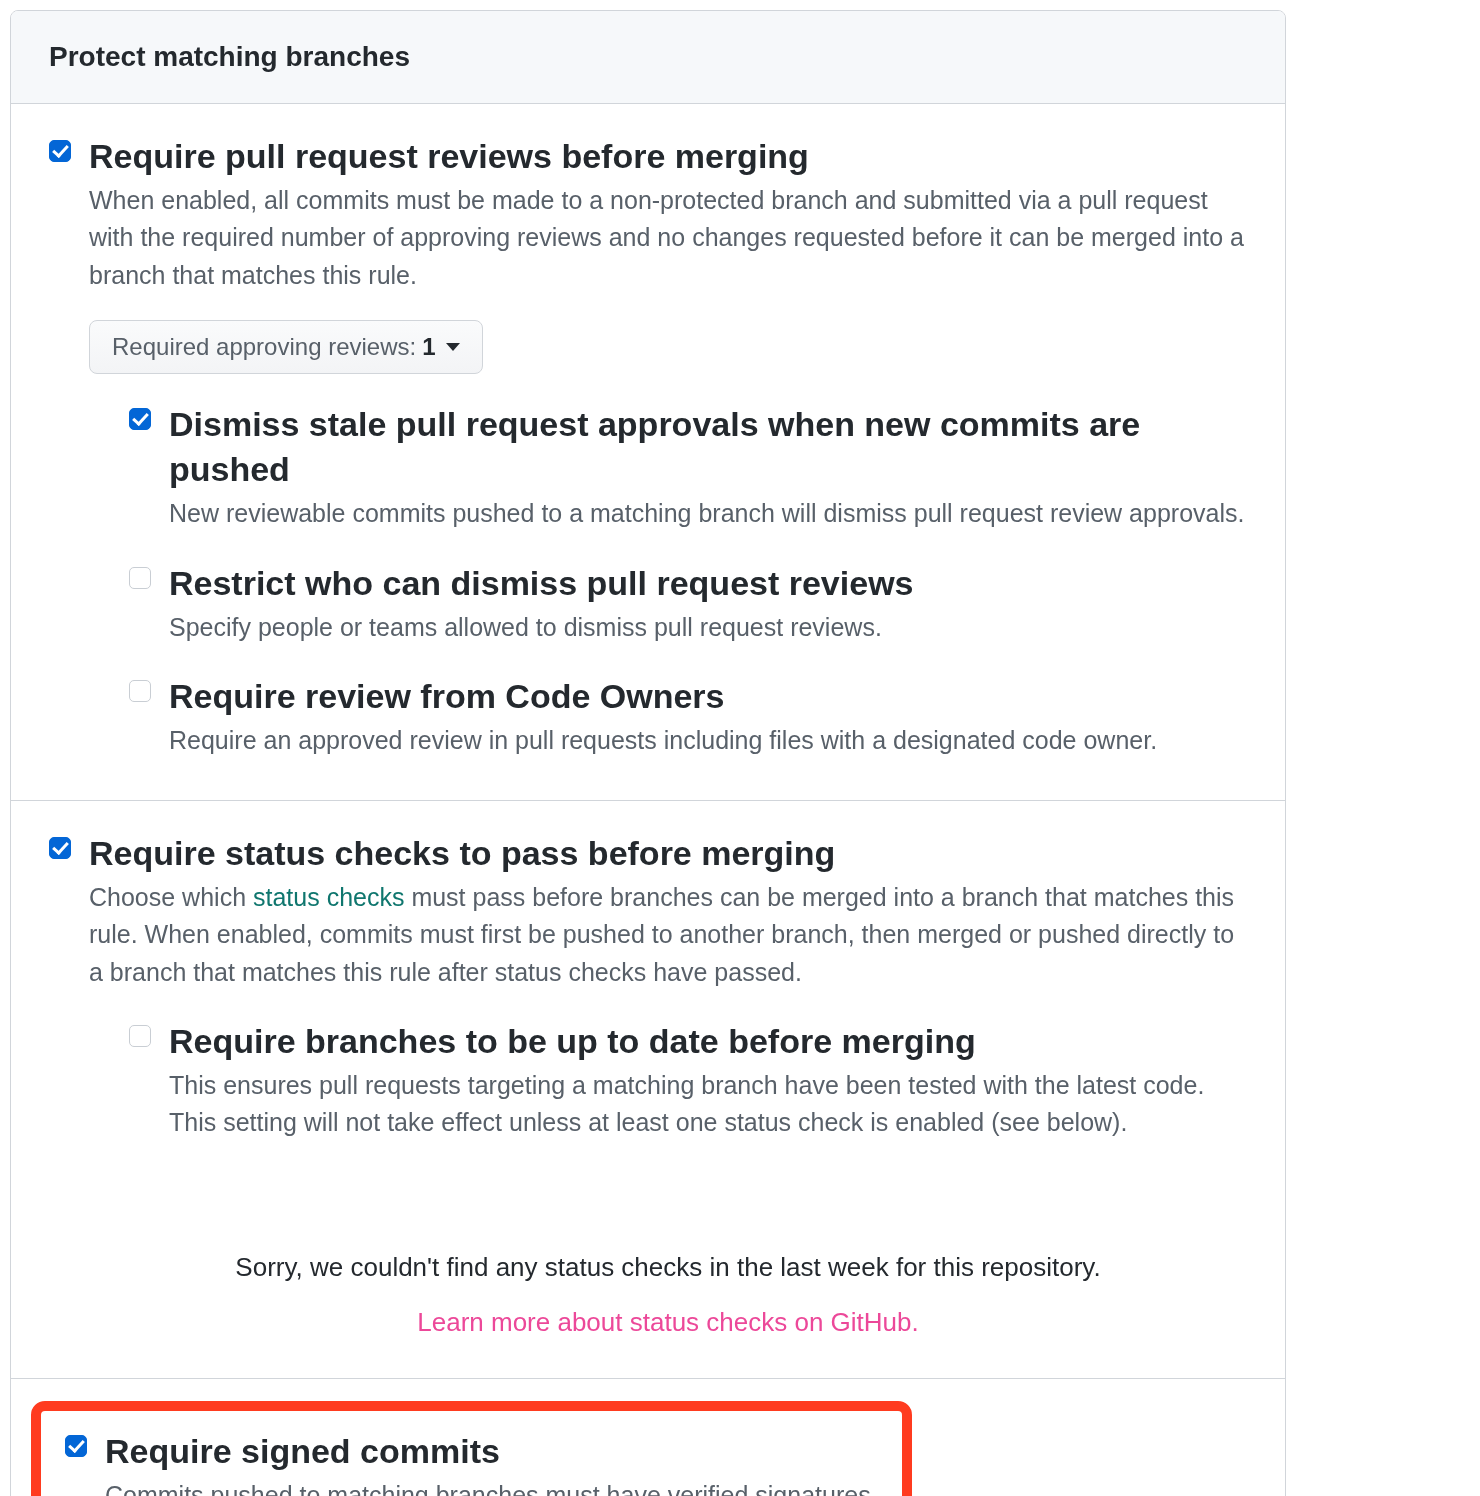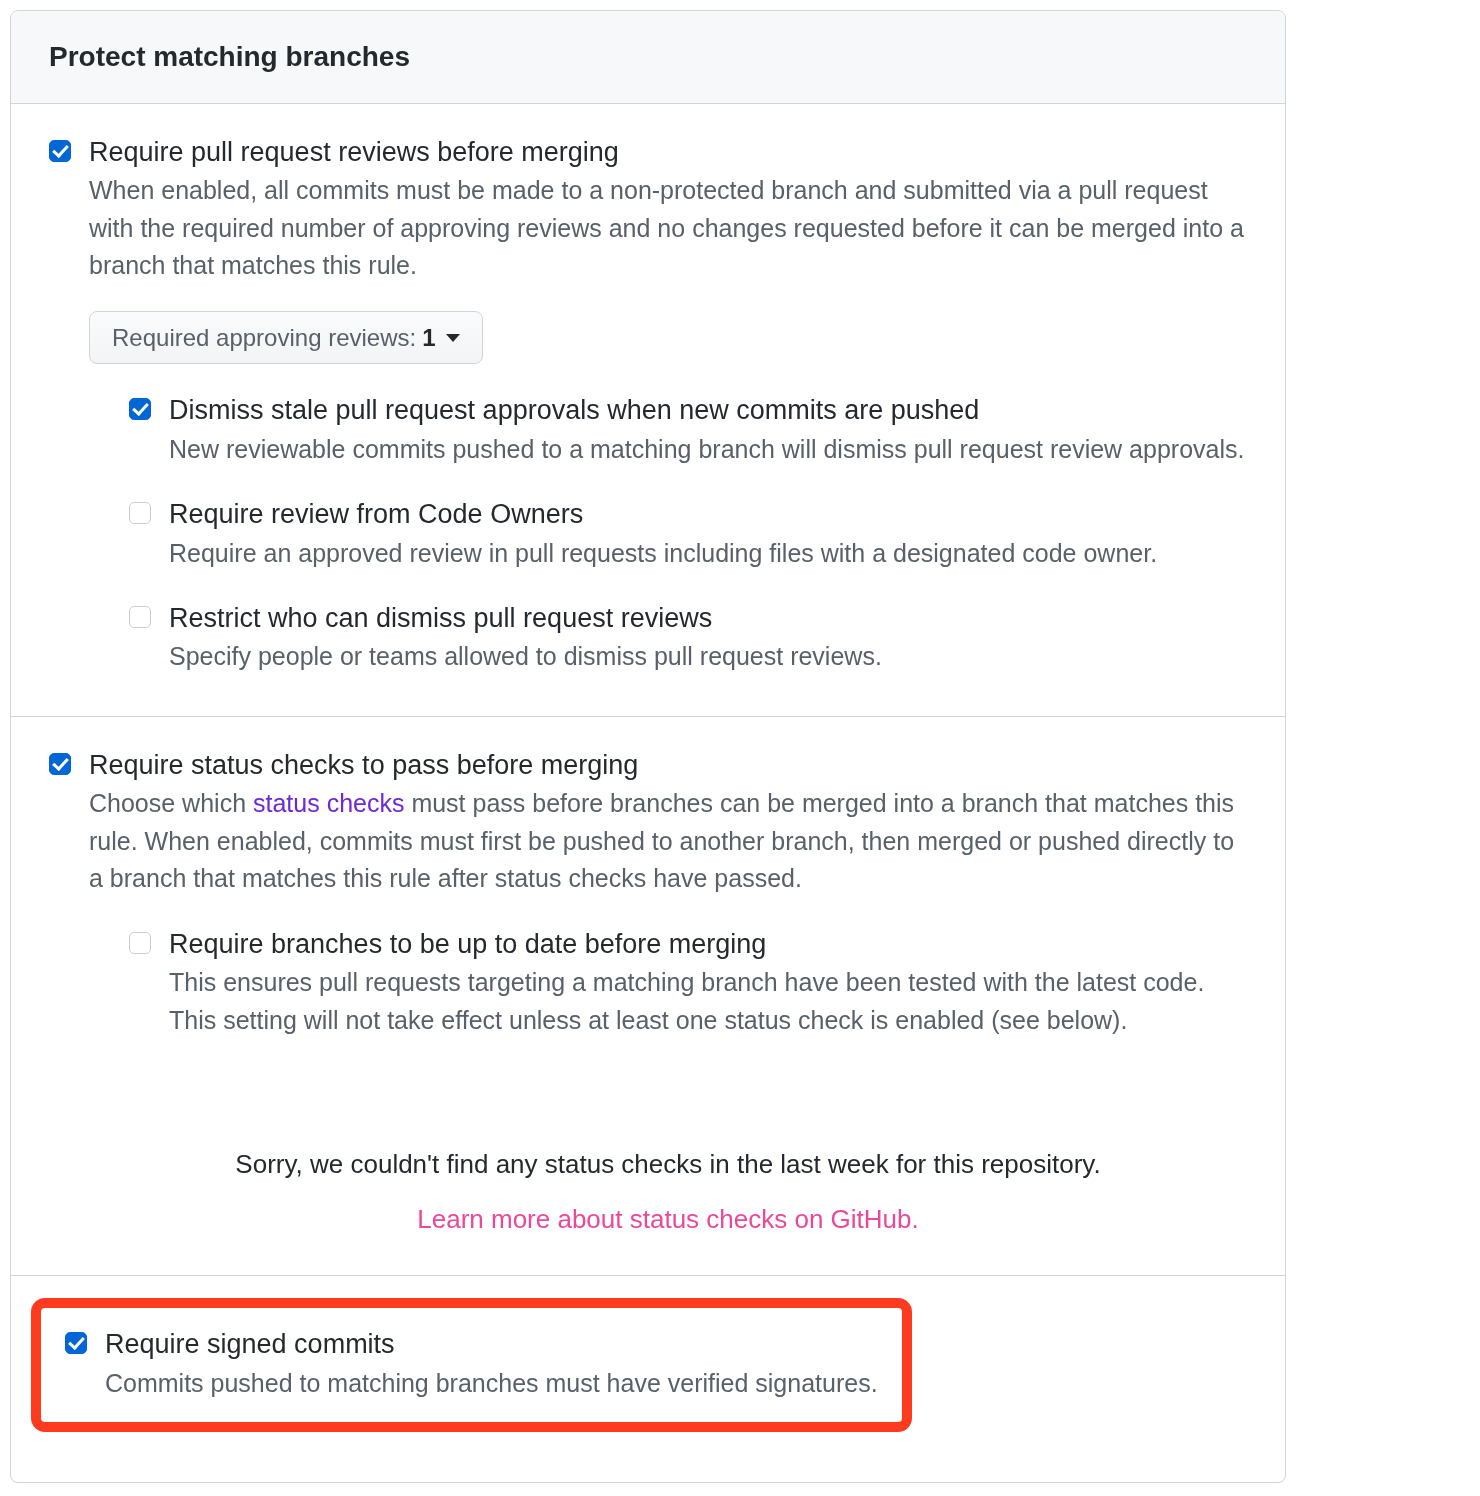--- a/index.html
+++ b/index.html
@@ -36,22 +36,22 @@
   }
   .panel-section:last-child { border-bottom: none; }
 
   .option {
     display: flex;
     align-items: flex-start;
     gap: 18px;
   }
   .option + .option { margin-top: 28px; }
   .opt-title {
-    font-size: 27px;
-    font-weight: 400;
+    font-size: 34px;
+    font-weight: 700;
     line-height: 1.35;
     color: #24292e;
   }
   .opt-desc {
     font-size: 25px;
     line-height: 1.5;
     color: #586069;
     margin-top: 2px;
   }
   .opt-body { flex: 1; }
@@ -118,21 +118,21 @@
     margin-top: 110px;
     font-size: 26px;
     color: #24292e;
   }
   .status-empty a {
     color: #ec4899;
     text-decoration: none;
     display: inline-block;
     margin-top: 24px;
   }
-  .link { color: #6d28d9; text-decoration: none; }
+  .link { color: #0f766e; text-decoration: none; }
 
   .highlight-box {
     border: 10px solid #ff3b1f;
     border-radius: 14px;
     padding: 18px 24px 20px 24px;
     display: inline-block;
     margin: -8px 0 0 -18px;
   }
   .highlight-box .option { margin: 0; }
   .sig-section { padding-top: 30px; padding-bottom: 50px; }
@@ -165,30 +165,30 @@
               <span class="checkbox checked"></span>
               <div class="opt-body">
                 <div class="opt-title">Dismiss stale pull request approvals when new commits are pushed</div>
                 <div class="opt-desc">New reviewable commits pushed to a matching branch will dismiss pull request review approvals.</div>
               </div>
             </div>
 
             <div class="option">
               <span class="checkbox"></span>
               <div class="opt-body">
+                <div class="opt-title">Restrict who can dismiss pull request reviews</div>
+                <div class="opt-desc">Specify people or teams allowed to dismiss pull request reviews.</div>
+              </div>
+            </div>
+
+            <div class="option">
+              <span class="checkbox"></span>
+              <div class="opt-body">
                 <div class="opt-title">Require review from Code Owners</div>
                 <div class="opt-desc">Require an approved review in pull requests including files with a designated code owner.</div>
-              </div>
-            </div>
-
-            <div class="option">
-              <span class="checkbox"></span>
-              <div class="opt-body">
-                <div class="opt-title">Restrict who can dismiss pull request reviews</div>
-                <div class="opt-desc">Specify people or teams allowed to dismiss pull request reviews.</div>
               </div>
             </div>
           </div>
         </div>
       </div>
     </div>
 
     <div class="panel-section">
       <div class="option">
         <span class="checkbox checked"></span>

